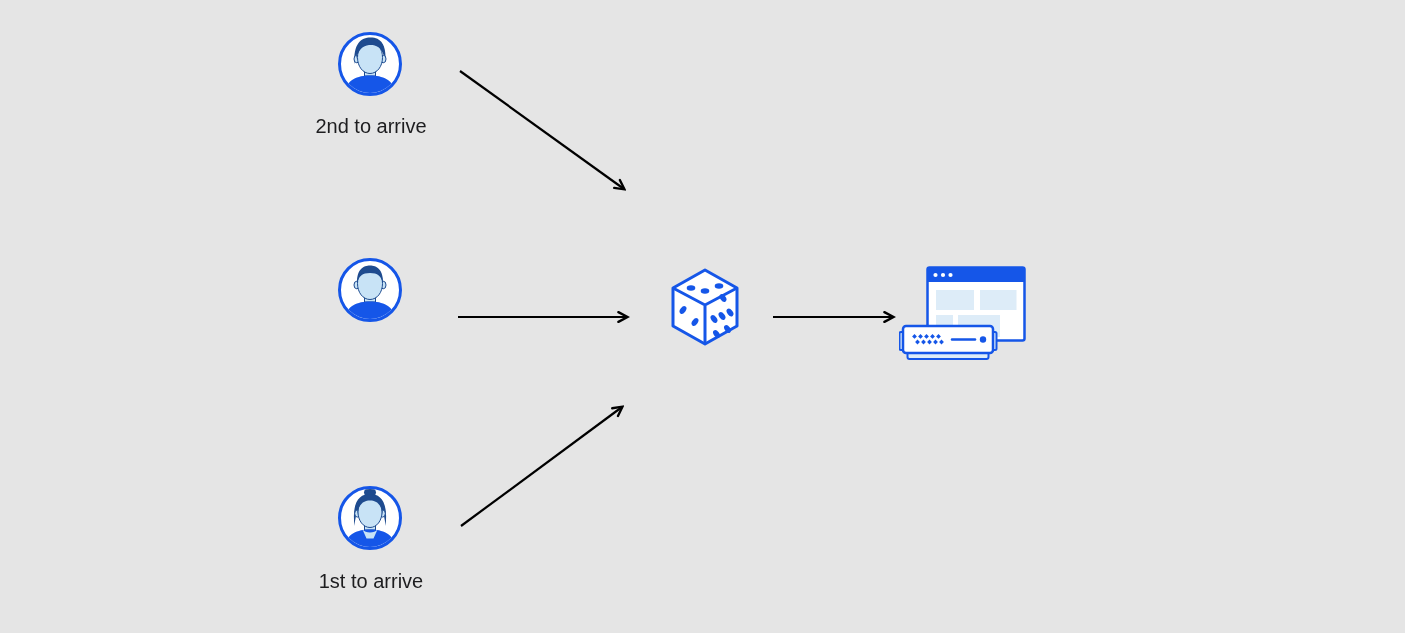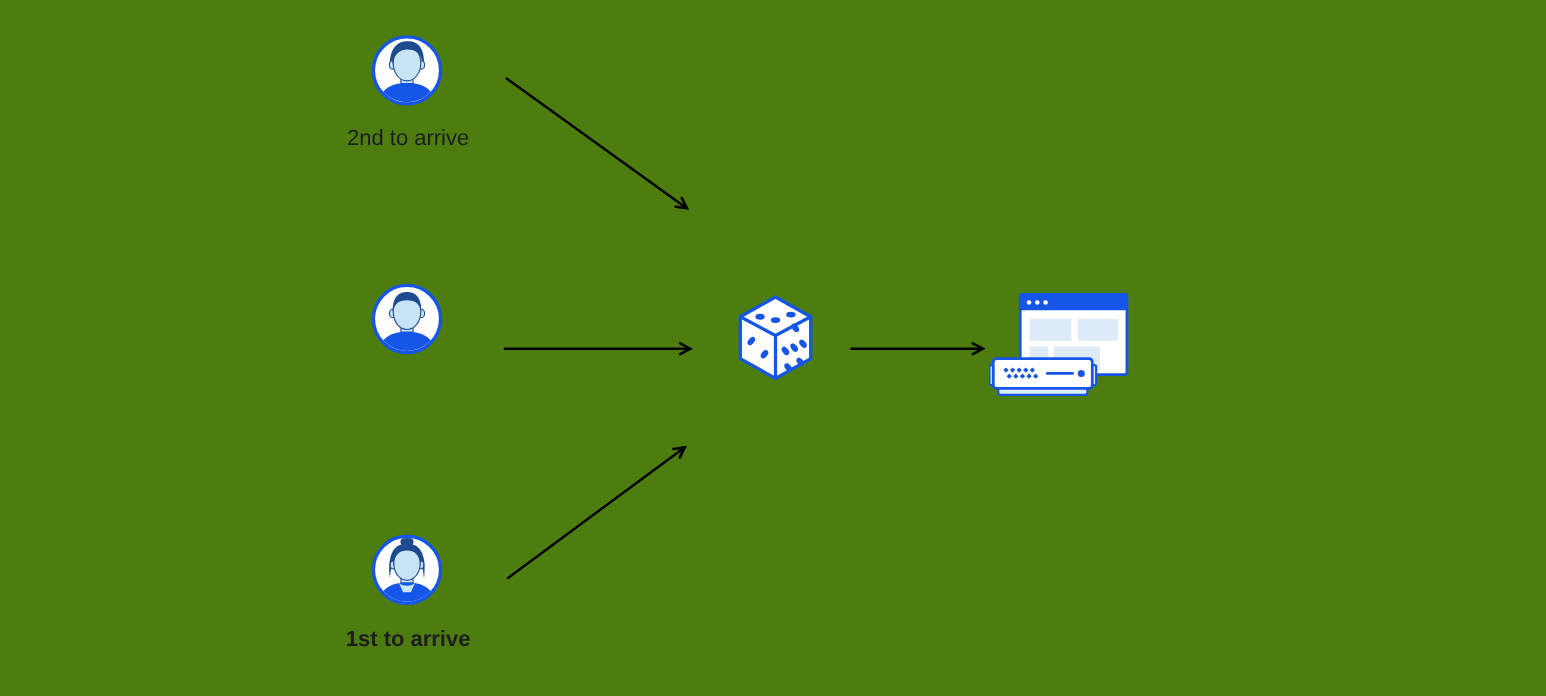--- a/index.html
+++ b/index.html
@@ -1,17 +1,17 @@
 <!DOCTYPE html>
 <html style="--primary-blue: #1556e8; --dark-navy: #1e4b8f; --face-blue: #c8e3f6; --pale-blue: #ddecf8; --arrow-black: #000000; --text-color: #1d1d1f; --background: #ffffff;"><head>
 <meta charset="utf-8">
 <style>
   html,body{margin:0;padding:0;background:#fff;}
   .canvas{
-    position:relative;width:1405px;height:633px;background:#4d7c0f;
+    position:relative;width:1405px;height:633px;background:#e5e5e5;
     overflow:hidden;font-family:"Liberation Sans",sans-serif;
   }
   .node{position:absolute;}
   .node-label{
     position:absolute;text-align:center;font-size:20px;line-height:22px;
     color:var(--text-color,#1d1d1f);white-space:nowrap;width:220px;
   }
   .icon-svg{display:block;}
   .arrow-layer{position:absolute;left:0;top:0;pointer-events:none;}
   
@@ -89,21 +89,21 @@
         <rect x="27.5" y="30" width="11" height="15" class="f-face st-navy" stroke-width="1"></rect>
         <path d="M6.5,66 C8,49.5 19,44.5 33,44.5 C47,44.5 58,49.5 59.5,66 Z" class="f-blue"></path>
         <path d="M25.5,44.5 C28.5,48.5 37.5,48.5 40.5,44.5 L36.5,53.5 L29.5,53.5 Z" class="f-face"></path>
         <ellipse cx="20.3" cy="28.5" rx="2.6" ry="3.6" class="f-face st-navy" stroke-width="1"></ellipse>
         <ellipse cx="45.7" cy="28.5" rx="2.6" ry="3.6" class="f-face st-navy" stroke-width="1"></ellipse>
         <path d="M33,12.5 C40.5,12.5 45,18.5 45,27 C45,35.5 39.8,42.5 33,42.5 C26.2,42.5 21,35.5 21,27 C21,18.5 25.5,12.5 33,12.5 Z" class="f-face st-navy" stroke-width="1"></path>
         <path d="M20.5,30 C19.5,14 27,9.5 33,9.5 C39,9.5 46.5,14 45.5,30 C44.5,19 39.5,15.5 33,15.5 C26.5,15.5 21.5,19 20.5,30 Z" class="f-navy"></path>
       </g>
     </svg>
   </div>
-  <div class="node-label" style="left:261px;top:570px;font-weight:bold;">1st to arrive</div>
+  <div class="node-label" style="left:261px;top:570px;">1st to arrive</div>
 
   <div class="node" style="left:670px;top:268px;">
     <svg class="icon-svg" width="70" height="78" viewBox="0 0 70 78">
       <path d="M35,2 L67,20 L67,58 L35,76 L3,58 L3,20 Z" class="f-white st-blue" stroke-width="3" stroke-linejoin="round"></path>
       <path d="M3,20 L35,37 L67,20 M35,37 L35,76" class="nf st-blue" stroke-width="3" stroke-linejoin="round"></path>
 
       <ellipse cx="21" cy="20" rx="4.3" ry="2.7" class="f-blue"></ellipse>
       <ellipse cx="35" cy="23" rx="4.3" ry="2.7" class="f-blue"></ellipse>
       <ellipse cx="49" cy="18" rx="4.3" ry="2.7" class="f-blue"></ellipse>
 

